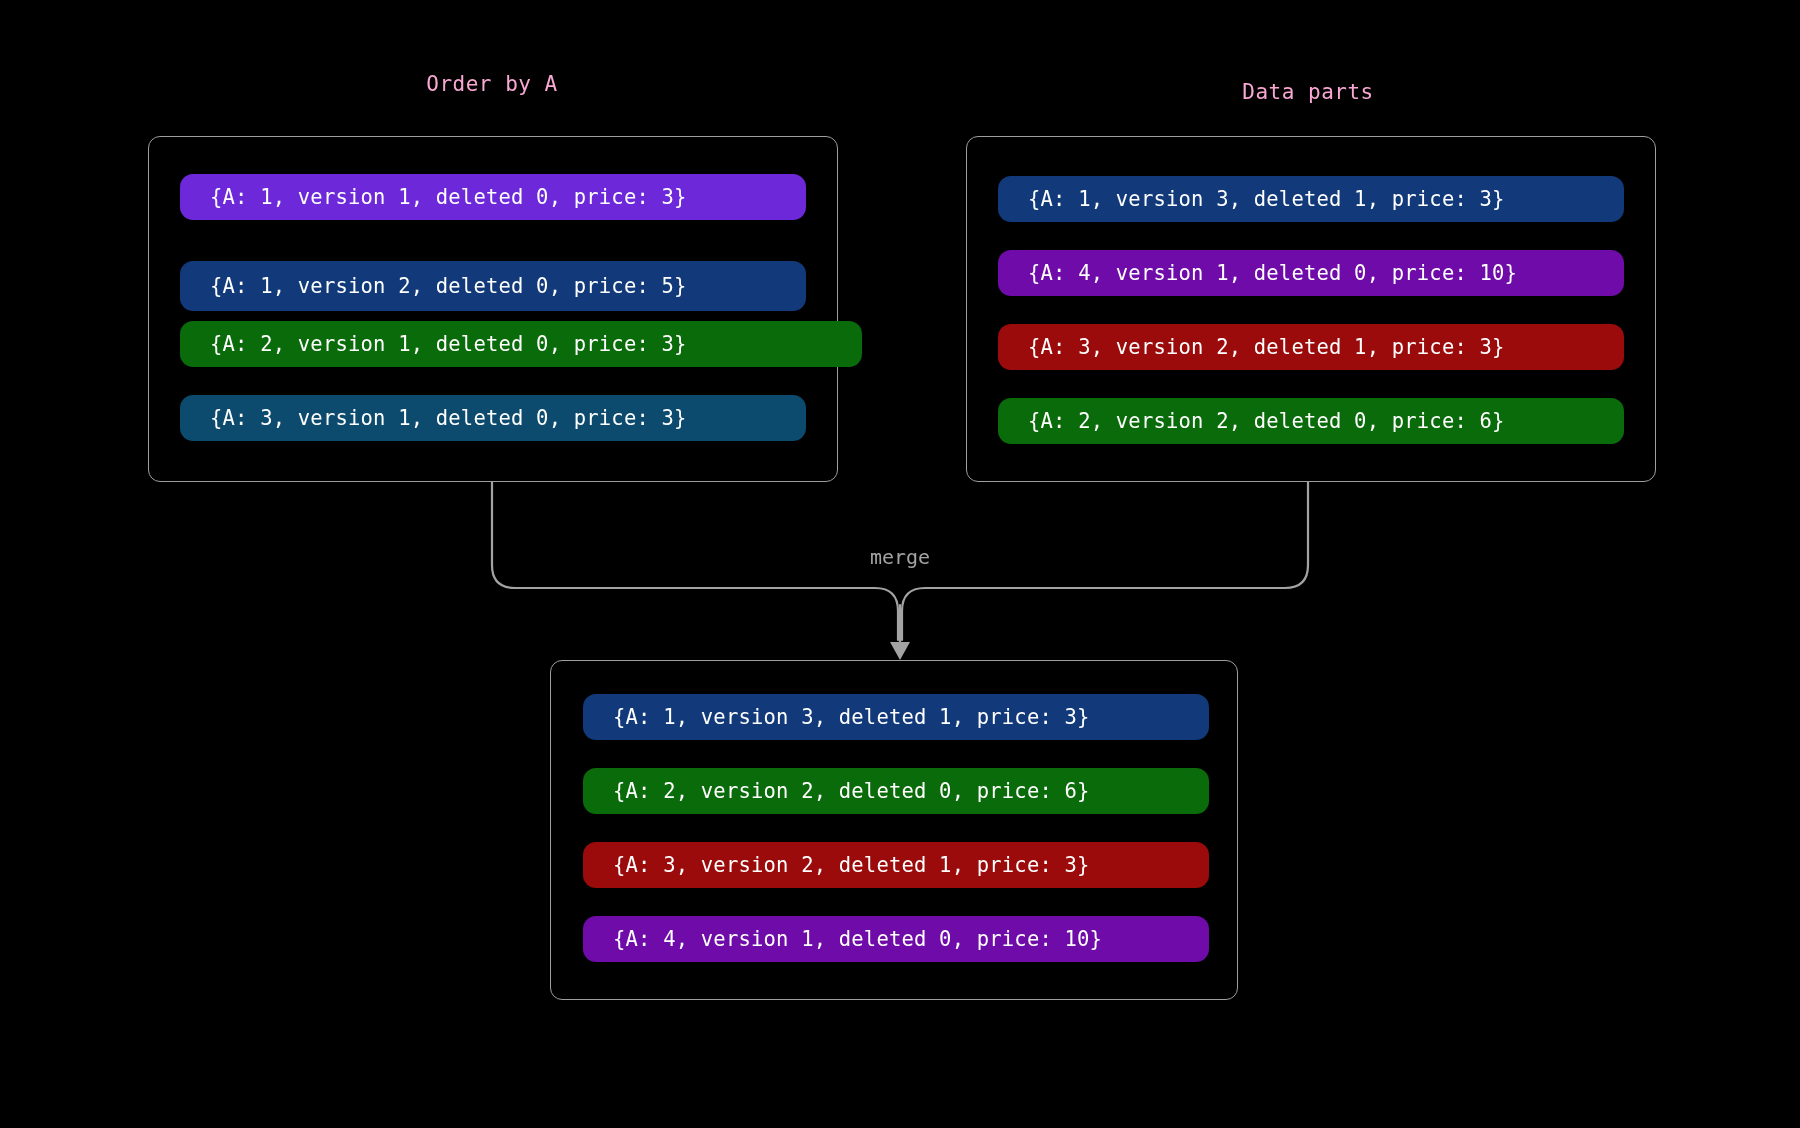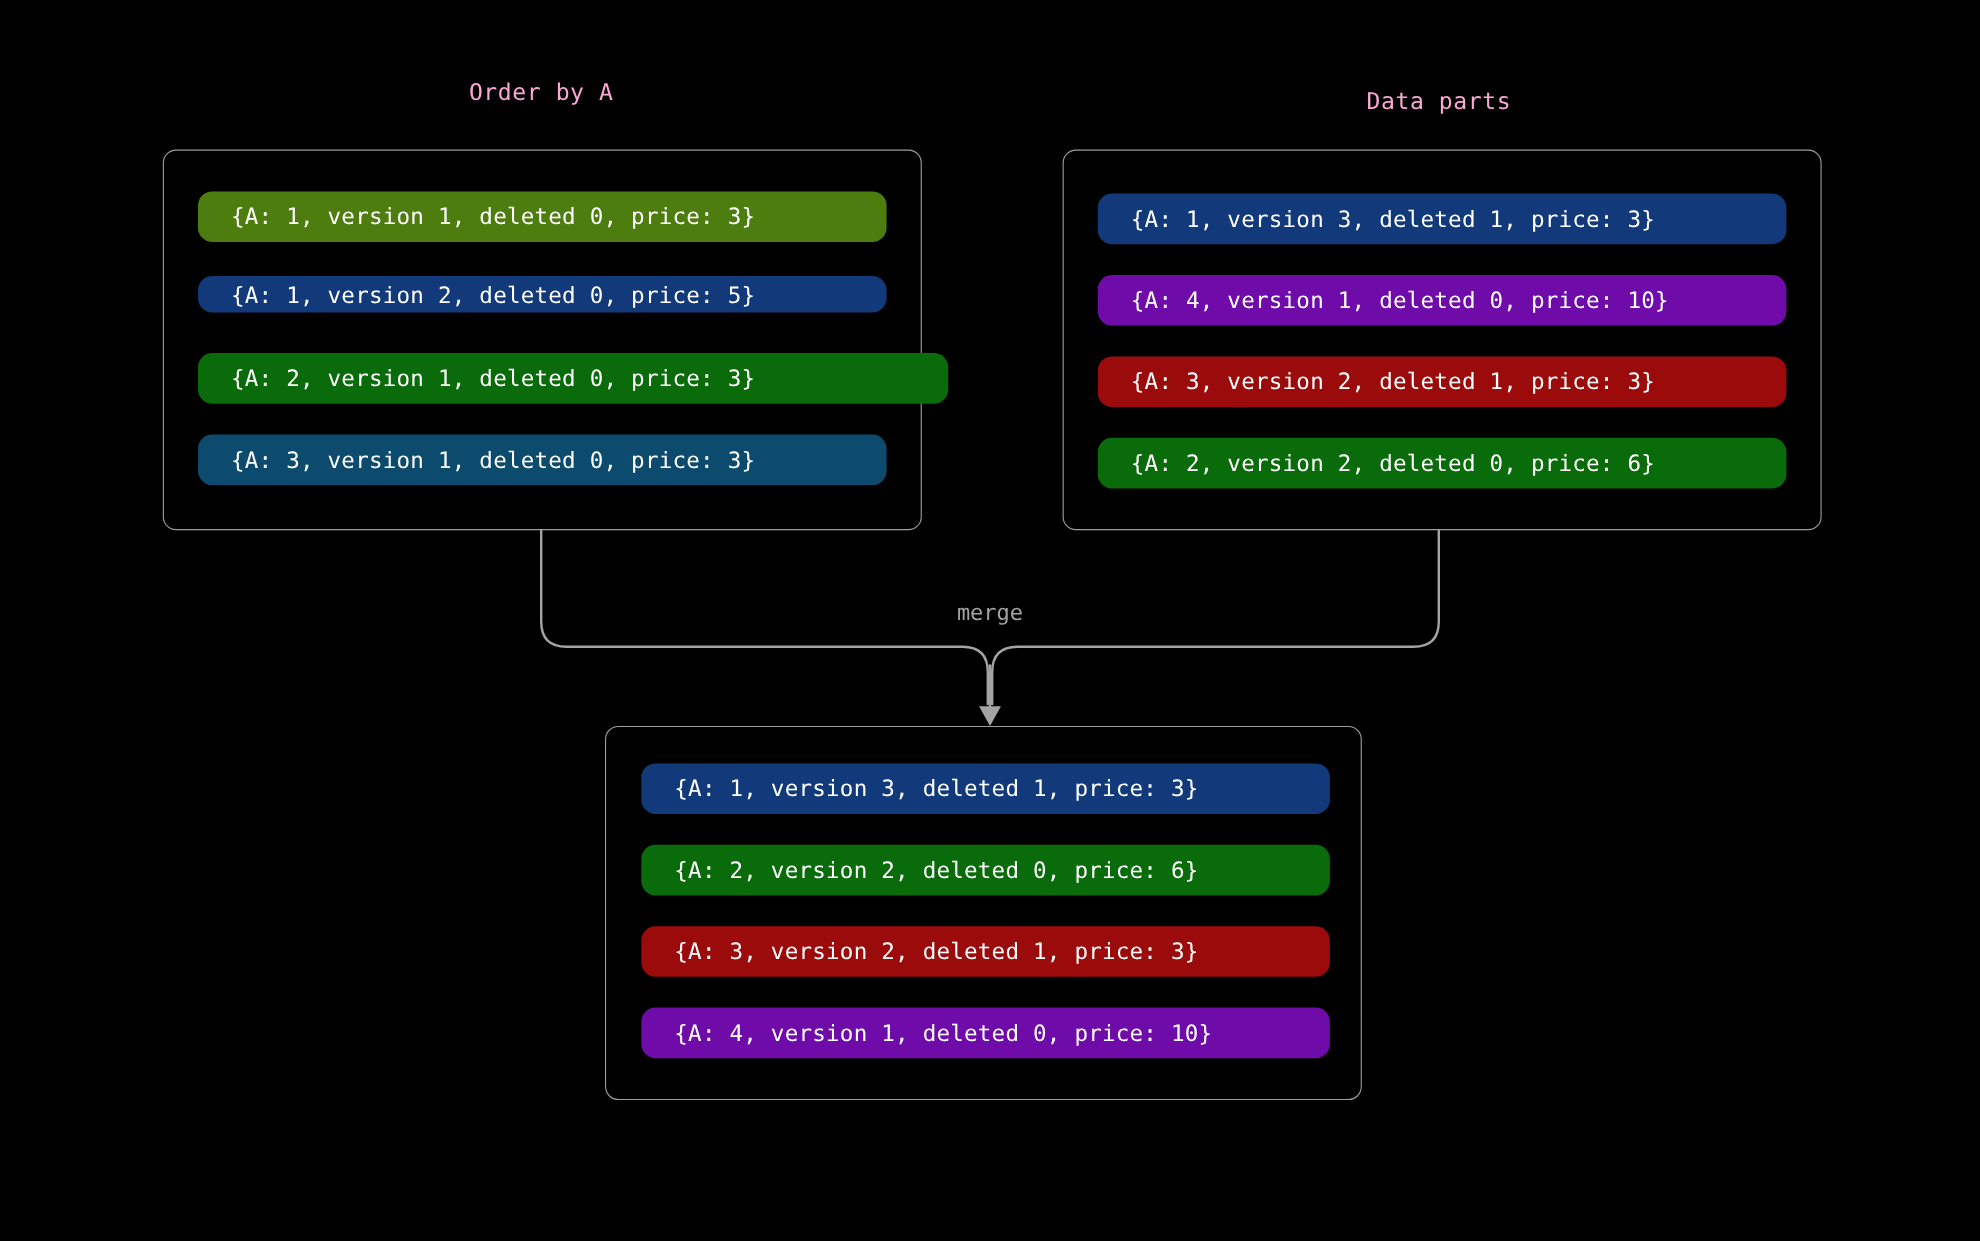--- a/index.html
+++ b/index.html
@@ -88,24 +88,24 @@
 
     <polygon points="890,642 910,642 900,660" fill="#a3a3a3"></polygon>
   </svg>
 
   <div class="merge-label" style="left:900px; top:545px;">merge</div>
 
   <div class="group-title" style="left:492px; top:72px;">Order by A</div>
 
   <div class="panel" style="left:148px; top:136px; width:690px; height:346px;"></div>
 
-  <div class="pill" style="left:180px; top:174px; width:626px; height:46px; background:#4d7c0f;">
+  <div class="pill" style="left:180px; top:174px; width:626px; height:46px; background:#6d28d9;">
     <span>{A: 1, version 1, deleted 0, price: 3}</span>
   </div>
-  <div class="pill" style="left:180px; top:251px; width:626px; height:33px; background:#123a7a;">
+  <div class="pill" style="left:180px; top:261px; width:626px; height:50px; background:#123a7a;">
     <span>{A: 1, version 2, deleted 0, price: 5}</span>
   </div>
   <div class="pill" style="left:180px; top:321px; width:682px; height:46px; background:#0a6b0a;">
     <span>{A: 2, version 1, deleted 0, price: 3}</span>
   </div>
   <div class="pill" style="left:180px; top:395px; width:626px; height:46px; background:#0c4a6e;">
     <span>{A: 3, version 1, deleted 0, price: 3}</span>
   </div>
 
   <div class="group-title" style="left:1308px; top:80px;">Data parts</div>

